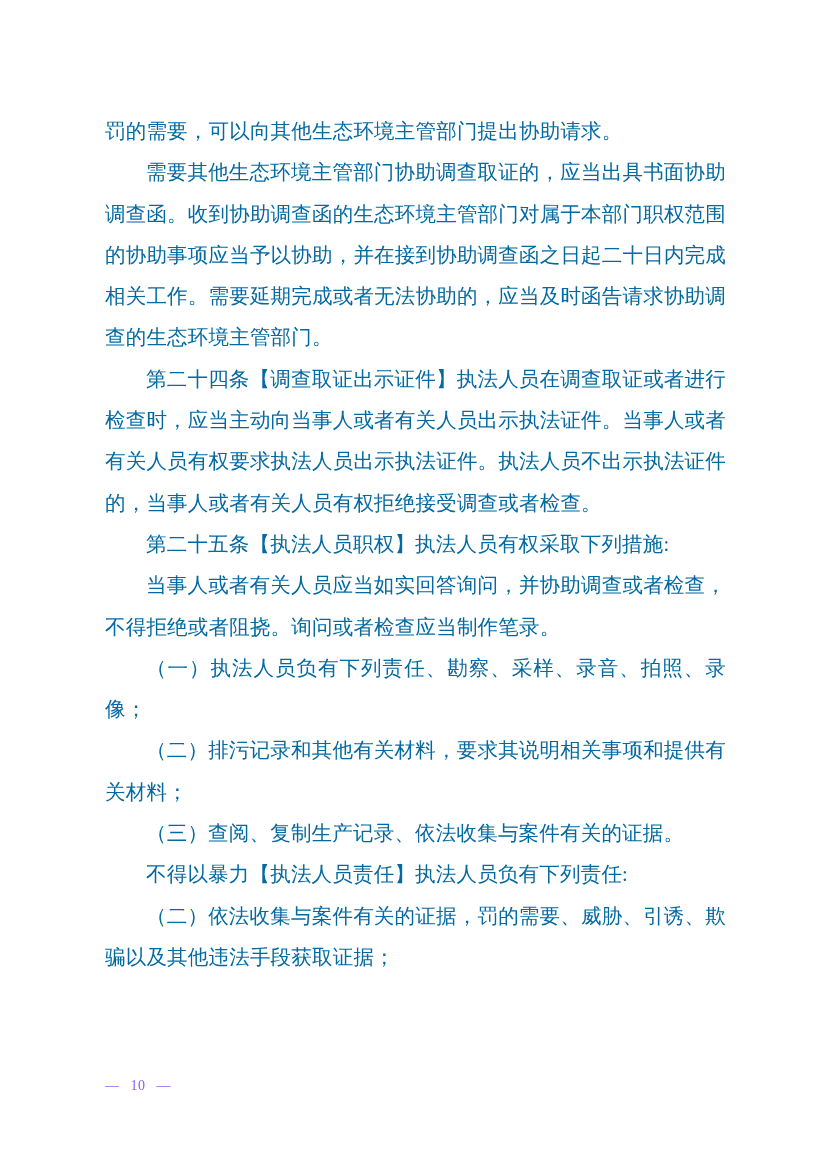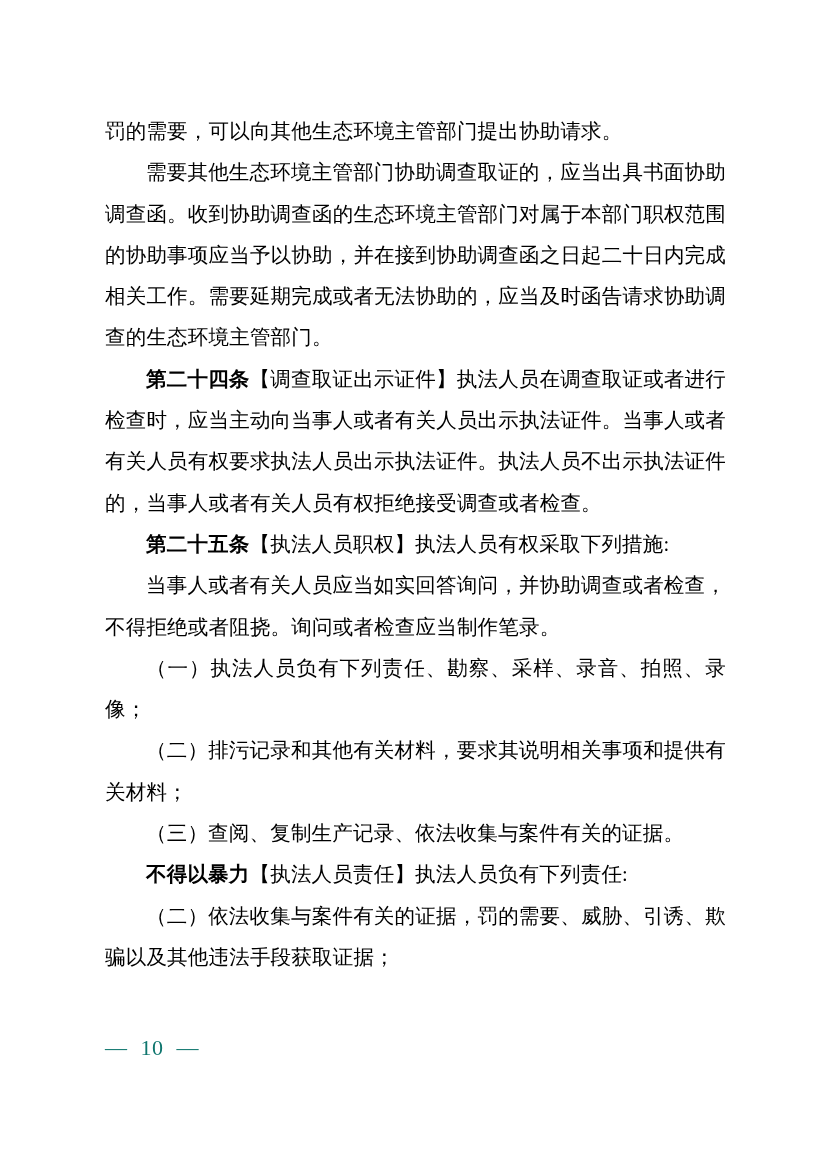--- a/index.html
+++ b/index.html
@@ -15,43 +15,43 @@
     overflow: hidden;
     font-family: "Liberation Serif", serif;
   }
   .doc-body {
     position: absolute;
     left: 105px;
     top: 111px;
     width: 621px;
     font-size: 20.5px;
     line-height: 41.3px;
-    color: #000000;
+    color: #0369a1;
     text-align: justify;
     text-justify: inter-character;
     letter-spacing: 0.2px;
   }
   .doc-body p {
     margin: 0;
     padding: 0;
     text-indent: 2em;
   }
   .doc-body p.noindent {
     text-indent: 0;
   }
   .doc-body b.lead {
-    font-weight: 700;
+    font-weight: 400;
   }
   .page-footer {
     position: absolute;
     left: 105px;
-    top: 1036px;
-    font-size: 22px;
+    top: 1074px;
+    font-size: 14px;
     line-height: 24px;
-    color: #0f766e;
+    color: #8b5cf6;
     word-spacing: 7px;
     letter-spacing: 0.5px;
   }
 </style>
 </head>
 <body>
 
 <div class="page">
   <main class="doc-body">
       <p class="noindent">罚的需要，可以向其他生态环境主管部门提出协助请求。</p>

